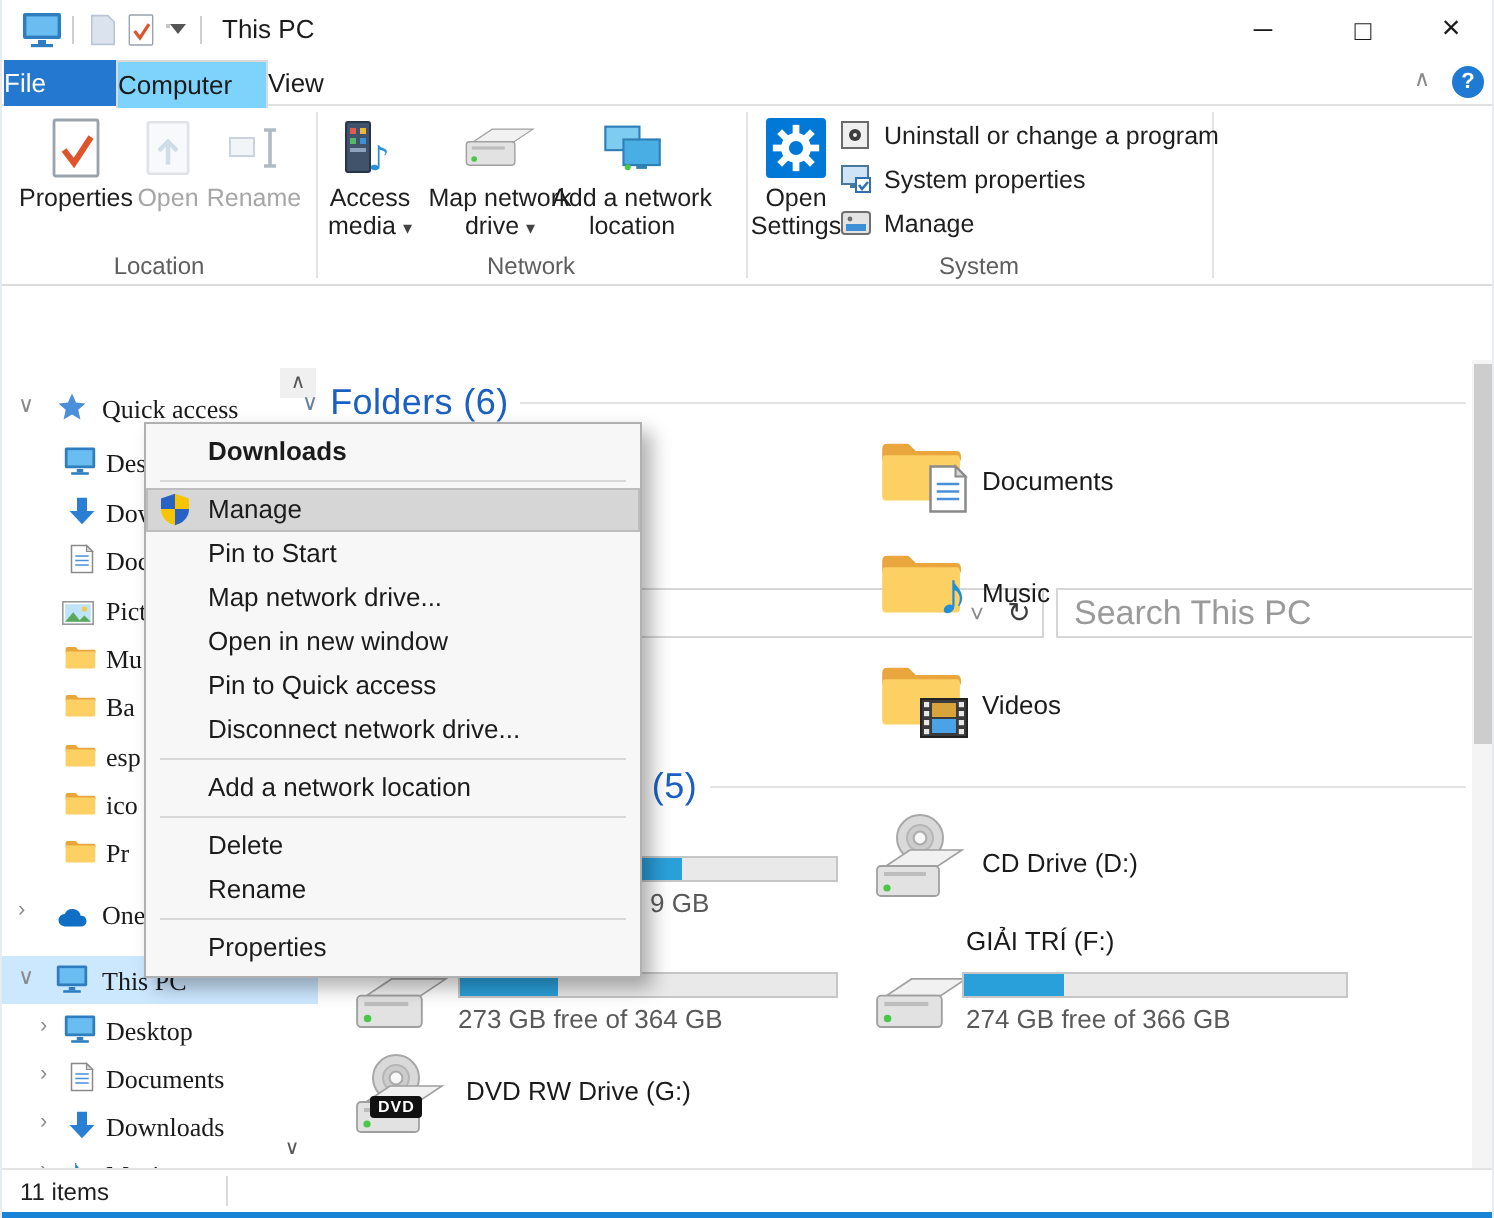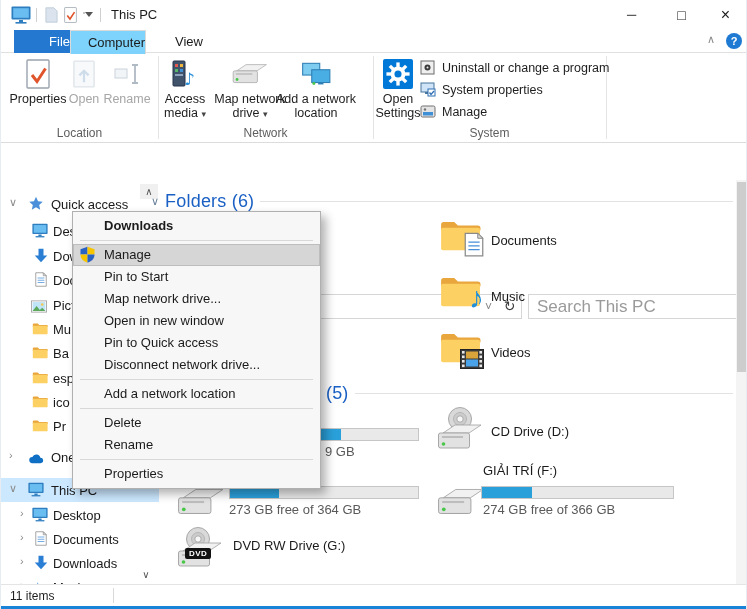--- a/index.html
+++ b/index.html
@@ -12,21 +12,21 @@
   .titlebar { position:absolute; left:0; top:0; width:100%; height:30px; background:#fff; }
   .tsep { position:absolute; top:8px; width:1px; height:14px; background:#cfcfcf; }
   .title { position:absolute; top:7px; font-size:13px; color:#1c1c1c; white-space:nowrap; }
   .wbtn { position:absolute; top:0; width:45px; height:30px; text-align:center; line-height:30px; font-size:13px; color:#1b1b1b; }
   .qatdrop { position:absolute; width:11px; }
   .qatdrop .bar { display:block; height:2px; background:#555; margin-bottom:1px; }
   .qatdrop .tri { display:block; width:0; height:0; margin:0 auto; border-left:4px solid transparent; border-right:4px solid transparent; border-top:5px solid #555; }
 
   
   .tabrow { position:absolute; left:0; top:30px; width:100%; height:23px; background:#fff; border-bottom:1px solid #e0e0e0; }
-  .tab { position:absolute; top:0; height:23px; text-align:right; line-height:23px; font-size:13px;margin-left:12px; }
+  .tab { position:absolute; top:0; height:23px; text-align:left; line-height:23px; font-size:13px; }
   .tab.file { background:#2578d0; color:#fff; }
   .tab.active { background:#7dd3fc; border:1px solid #dadada; border-bottom:none; color:#1b1b1b; height:24px; z-index:2; }
   .ribcollapse { position:absolute; top:3px; font-size:11px; color:#8a8a8a; }
   .helpbtn { position:absolute; width:16px; height:16px; background:#1f7ad4; color:#fff; border-radius:50%;
              font-size:11px; font-weight:bold; text-align:center; line-height:16px; }
 
   
   .ribbon { position:absolute; left:0; top:53px; width:100%; height:90px; background:#fff; border-bottom:1px solid #dcdcdc; }
   .rdiv { position:absolute; top:3px; width:1px; height:83px; background:#e4e4e4; }
   .rgroup { position:absolute; top:0; height:89px; }
@@ -55,21 +55,21 @@
                display:flex; align-items:center; padding:0 8px; }
   .searchbox input { border:none; outline:none; flex:1; font-size:17px; font-family:Liberation Sans, sans-serif; color:#737373; background:transparent; }
   .searchbox input::placeholder { color:#9a9a9a; }
 
   
   .nav { position:absolute; left:0; top:180px; width:158px; height:404px; overflow:hidden; background:#fff; }
   .nr { position:absolute; left:0; width:158px; height:24px; }
   .nr.sel { background:#cce8ff; }
   .exp { position:absolute; top:4px; font-size:11px; color:#8a8a8a; }
   .i16 { position:absolute; top:4px; width:16px; height:15px; }
-  .nlab { position:absolute; top:5px; font-size:13px; white-space:nowrap; color:#1a1a1a; }
+  .nlab { position:absolute; top:5px; font-size:13px; white-space:nowrap; color:#1a1a1a;font-family:Liberation Serif, serif; }
   .scrollarrow { position:absolute; width:18px; height:15px; text-align:center; line-height:15px; font-size:10px; color:#555; }
 
   
   .secthead { position:absolute; display:flex; align-items:center; gap:6px; width:582px; }
   .secthead .chev { font-size:11px; color:#68809c; }
   .secthead .shlabel { font-size:18px; color:#1a60c4; white-space:nowrap; letter-spacing:0.2px; }
   .secthead .shline { flex:1; height:1px; background:#e2e2e2; }
   .tile-label { position:absolute; font-size:13px; color:#1a1a1a; white-space:nowrap; }
   .tileicon { position:absolute; width:42px; height:36px; }
   .tileicon .overlay { position:absolute; right:-3px; bottom:-4px; }

